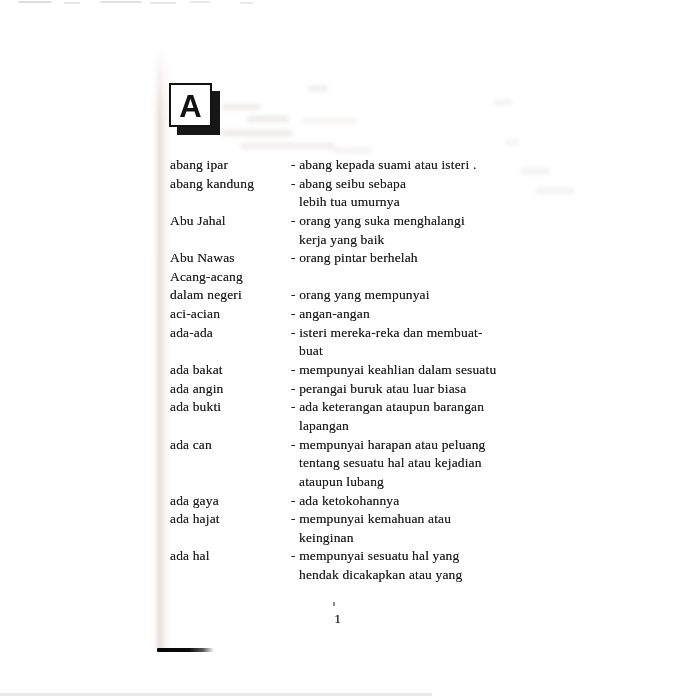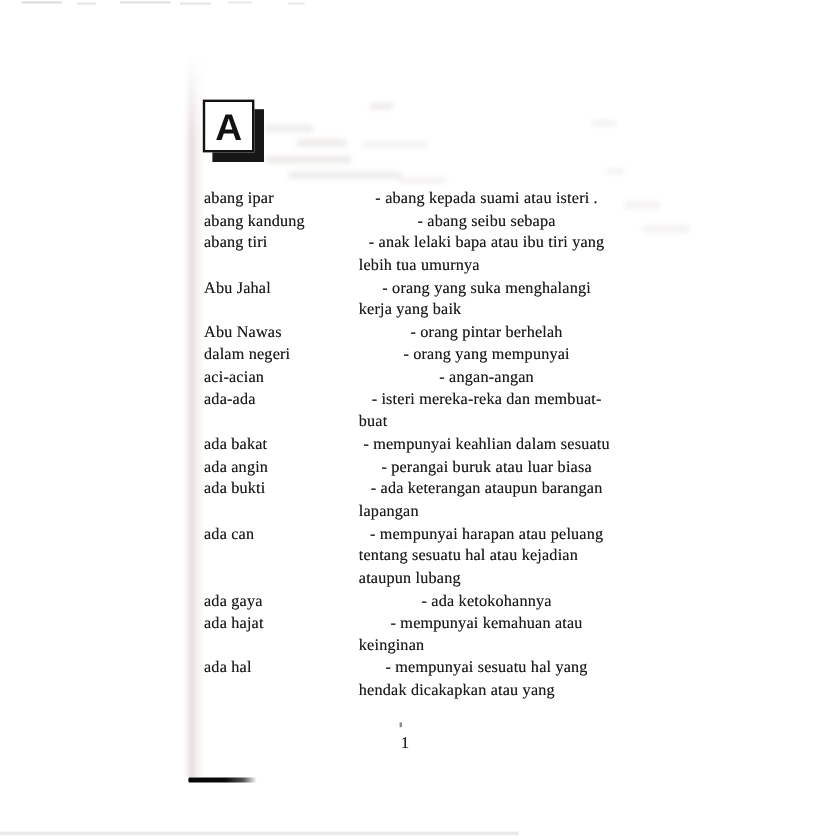--- a/index.html
+++ b/index.html
@@ -51,21 +51,21 @@
   
   .glossary{
     position:absolute;left:170px;top:157px;width:350px;
     font-size:13.5px;color:#1c1c1c;
     letter-spacing:.15px;
     text-shadow:0 0 .45px rgba(20,20,20,.6);
   }
   .row{display:grid;grid-template-columns:121px 1fr;height:18.65px;align-items:baseline;}
   .term{white-space:nowrap;}
   .def{white-space:nowrap;padding-left:8px;}
-  .def.lead{text-indent:-8px;text-align:center;}
+  .def.lead{text-indent:-8px;}
   
   .page-number{
     position:absolute;left:300px;top:611px;width:75px;
     text-align:center;
     font-size:13.5px;color:#1c1c1c;
     text-shadow:0 0 .45px rgba(20,20,20,.6);
   }
 </style>
 </head>
 <body>
@@ -101,38 +101,38 @@
   <div class="glossary" id="glossary">
       <div class="row">
         <div class="term">abang ipar</div>
         <div class="def lead">- abang kepada suami atau isteri .</div>
       </div>
       <div class="row">
         <div class="term">abang kandung</div>
         <div class="def lead">- abang seibu sebapa</div>
       </div>
       <div class="row">
-        <div class="term">abang tiri</div>
-        <div class="def lead">- anak lelaki bapa atau ibu tiri yang</div>
-      </div>
-      <div class="row">
         <div class="term"></div>
         <div class="def">lebih tua umurnya</div>
       </div>
       <div class="row">
         <div class="term">Abu Jahal</div>
         <div class="def lead">- orang yang suka menghalangi</div>
       </div>
       <div class="row">
         <div class="term"></div>
         <div class="def">kerja yang baik</div>
       </div>
       <div class="row">
         <div class="term">Abu Nawas</div>
         <div class="def lead">- orang pintar berhelah</div>
+      </div>
+      <div class="row">
+        <div class="term">Acang-acang</div>
+        <div class="def"></div>
       </div>
       <div class="row">
         <div class="term">dalam negeri</div>
         <div class="def lead">- orang yang mempunyai</div>
       </div>
       <div class="row">
         <div class="term">aci-acian</div>
         <div class="def lead">- angan-angan</div>
       </div>
       <div class="row">

